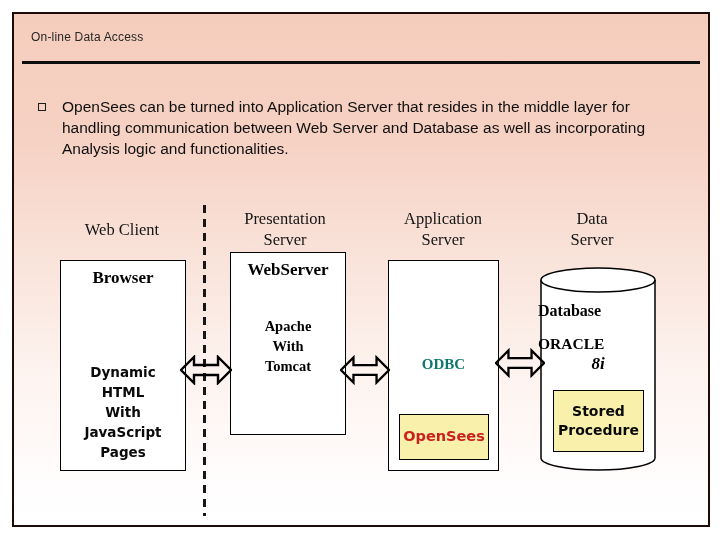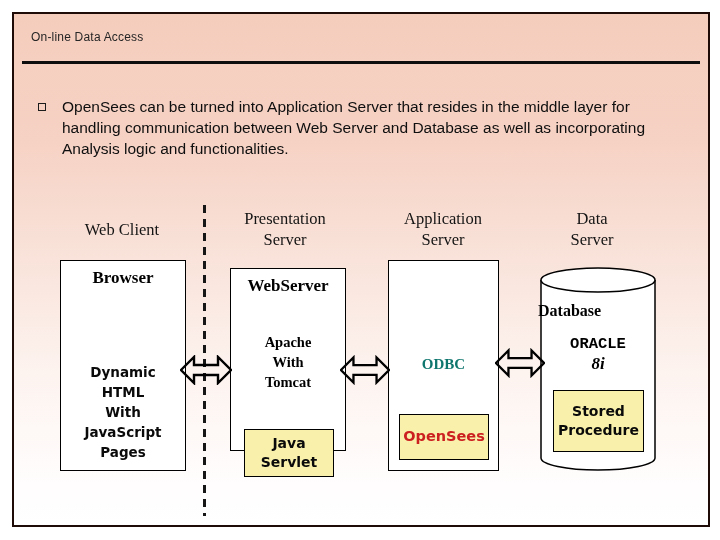--- a/index.html
+++ b/index.html
@@ -25,21 +25,21 @@
   .col-header{
     font-family:"Liberation Serif", serif;font-size:16.5px;line-height:21px;
     text-align:center;color:#141414;white-space:pre-line;z-index:2;
   }
   .hdr-web{left:28px;top:205px;width:160px;text-align:center;}
   .hdr-pres{left:201px;top:194px;width:140px;}
   .hdr-app{left:359px;top:194px;width:140px;}
   .hdr-data{left:508px;top:194px;width:140px;}
   .white-box{background:#ffffff;border:1.5px solid #000;z-index:2;}
   .browser-box{left:46px;top:246px;width:126px;height:211px;}
-  .webserver-box{left:216px;top:254px;width:116px;height:183px;}
+  .webserver-box{left:216px;top:238px;width:116px;height:183px;}
   .appserver-box{left:374px;top:246px;width:111px;height:211px;}
   .box-title{
     left:0;right:0;top:7px;text-align:center;
     font-family:"Liberation Serif", serif;font-weight:bold;font-size:17px;color:#000;
   }
   .browser-content{
     left:0;right:0;top:101px;text-align:center;font-weight:bold;font-size:13.5px;
     line-height:20px;white-space:pre-line;color:#0a0a0a;font-family:"DejaVu Sans", sans-serif;
   }
   .apache-label{
@@ -53,21 +53,21 @@
   .component-box{
     background:#f8f0ab;border:1.5px solid #000;text-align:center;font-weight:bold;
     font-family:"DejaVu Sans", sans-serif;font-size:14px;line-height:19px;
     white-space:pre-line;color:#0a0a0a;z-index:3;
   }
   .java-servlet-box{left:13px;top:160px;width:90px;height:48px;padding-top:4px;}
   .opensees-box{left:10px;top:153px;width:90px;height:46px;padding-top:12px;color:#cc2020;font-size:14.5px;}
   .stored-procedure-box{left:539px;top:376px;width:91px;height:62px;padding-top:11px;}
   .db-cylinder{left:524px;top:252px;width:120px;height:206px;z-index:2;}
   .db-label{left:524px;top:288px;width:120px;text-align:left;font-family:"Liberation Serif", serif;font-weight:bold;font-size:16px;color:#000;z-index:3;}
-  .db-product{left:524px;top:321px;width:120px;text-align:center;font-family:Liberation Mono, monospace;font-weight:bold;font-size:15.5px;color:#000;z-index:3;}
+  .db-product{left:524px;top:321px;width:120px;text-align:left;font-family:Liberation Serif, serif;font-weight:bold;font-size:15.5px;color:#000;z-index:3;}
   .db-version{left:524px;top:340px;width:120px;text-align:center;font-family:"Liberation Serif", serif;font-weight:bold;font-style:italic;font-size:17px;color:#000;z-index:3;}
   .arrow{z-index:4;}
   .arrow-1{left:166px;top:341px;width:52px;height:30px;}
   .arrow-2{left:326px;top:341px;width:50px;height:30px;}
   .arrow-3{left:481px;top:334px;width:50px;height:30px;}
 </style>
 </head>
 <body>
 
 <div class="slide">
@@ -95,22 +95,20 @@
 With
 JavaScript
 Pages</div>
   </div>
 
   <div class="white-box webserver-box">
     <div class="box-title">WebServer</div>
     <div class="apache-label">Apache
 With
 Tomcat</div>
-    <div class="component-box java-servlet-box">Java
-Servlet</div>
   </div>
 
   <div class="white-box appserver-box">
     <div class="odbc-label">ODBC</div>
     <div class="component-box opensees-box">OpenSees</div>
   </div>
 
   <svg class="db-cylinder" viewBox="0 0 120 206" xmlns="http://www.w3.org/2000/svg">
     <path d="M3,14 L3,192 A57,12 0 0 0 117,192 L117,14" fill="#ffffff" stroke="#000000" stroke-width="1.5"></path>
     <ellipse cx="60" cy="14" rx="57" ry="12" fill="#ffffff" stroke="#000000" stroke-width="1.5"></ellipse>

